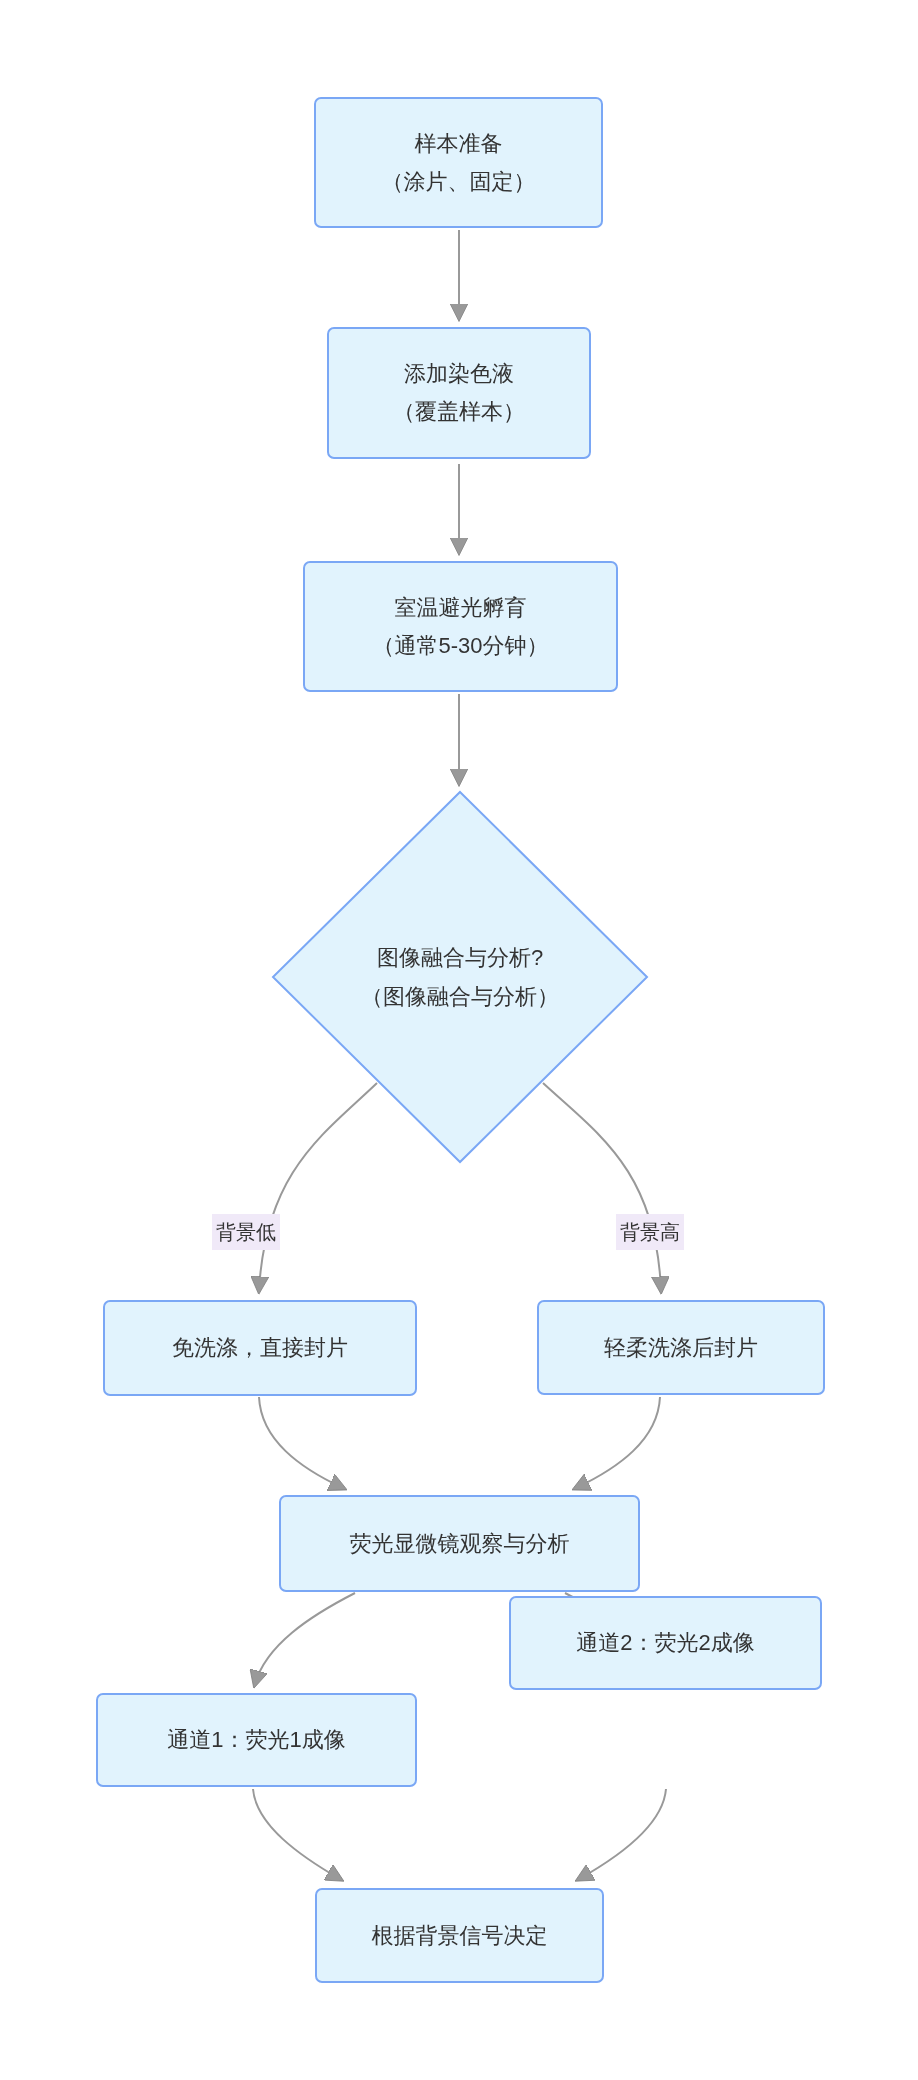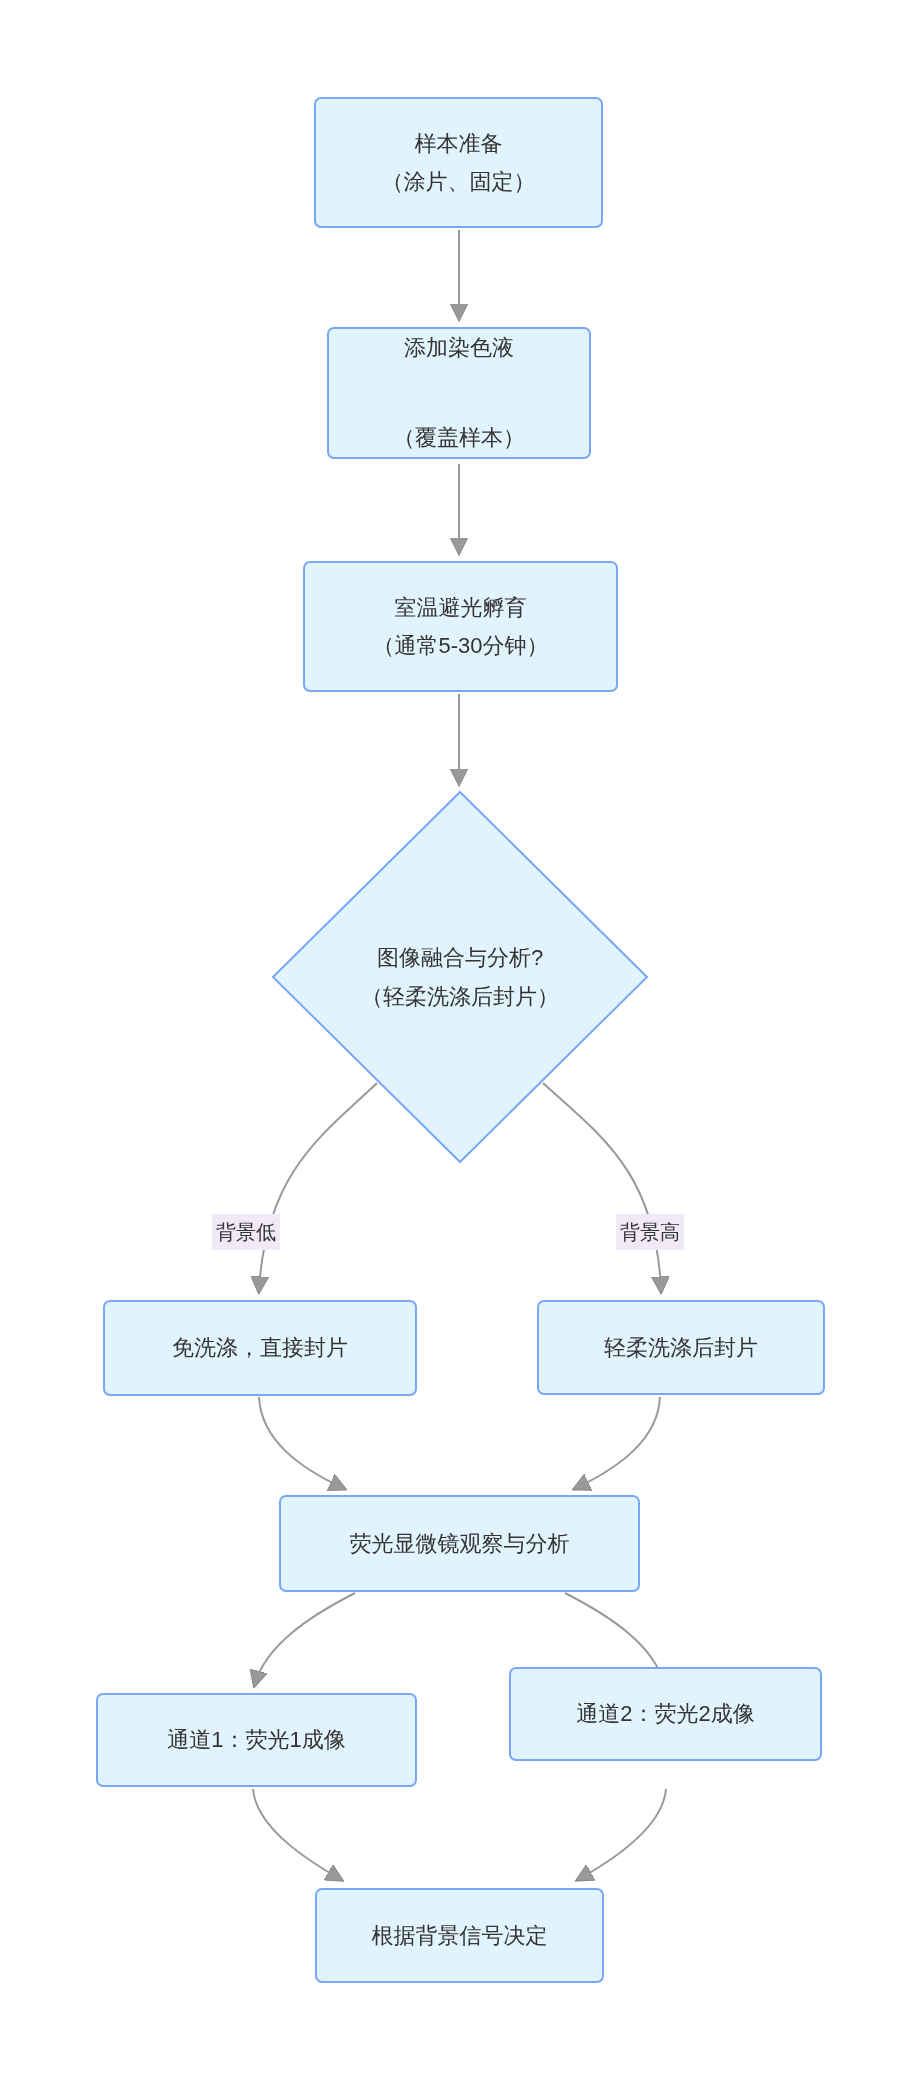--- a/index.html
+++ b/index.html
@@ -86,33 +86,33 @@
 
     <path class="edge-path" marker-end="url(#arrow)" d="M253,1789 C256,1825 300,1856 340,1879"></path>
     <path class="edge-path" marker-end="url(#arrow)" d="M666,1789 C663,1825 620,1856 579,1879"></path>
   </svg>
 
   <div class="node" style="left:314px;top:97px;width:289px;height:131px;">
     <span>样本准备</span>
     <span>（涂片、固定）</span>
   </div>
 
-  <div class="node" style="left:327px;top:327px;width:264px;height:132px;justify-content:space-between;">
+  <div class="node" style="left:327px;top:327px;width:264px;height:132px;">
     <span>添加染色液</span>
     <span>（覆盖样本）</span>
   </div>
 
   <div class="node" style="left:303px;top:561px;width:315px;height:131px;">
     <span>室温避光孵育</span>
     <span>（通常5-30分钟）</span>
   </div>
 
   <div class="diamond-text" style="left:273px;top:907px;width:374px;height:140px;">
     <span>图像融合与分析?</span>
-    <span>（轻柔洗涤后封片）</span>
+    <span>（图像融合与分析）</span>
   </div>
 
   <div class="edge-label" style="left:212px;top:1214px;">背景低</div>
   <div class="edge-label" style="left:616px;top:1214px;">背景高</div>
 
   <div class="node" style="left:103px;top:1300px;width:314px;height:96px;">
     <span>免洗涤，直接封片</span>
   </div>
 
   <div class="node" style="left:537px;top:1300px;width:288px;height:95px;text-align:right;">
@@ -120,21 +120,21 @@
   </div>
 
   <div class="node" style="left:279px;top:1495px;width:361px;height:97px;">
     <span>荧光显微镜观察与分析</span>
   </div>
 
   <div class="node" style="left:96px;top:1693px;width:321px;height:94px;">
     <span>通道1：荧光1成像</span>
   </div>
 
-  <div class="node" style="left:509px;top:1667px;width:313px;height:94px;">
+  <div class="node" style="left:509px;top:1596px;width:313px;height:94px;">
     <span>通道2：荧光2成像</span>
   </div>
 
   <div class="node" style="left:315px;top:1888px;width:289px;height:95px;">
     <span>根据背景信号决定</span>
   </div>
 
 </div>
 
 </body></html>

